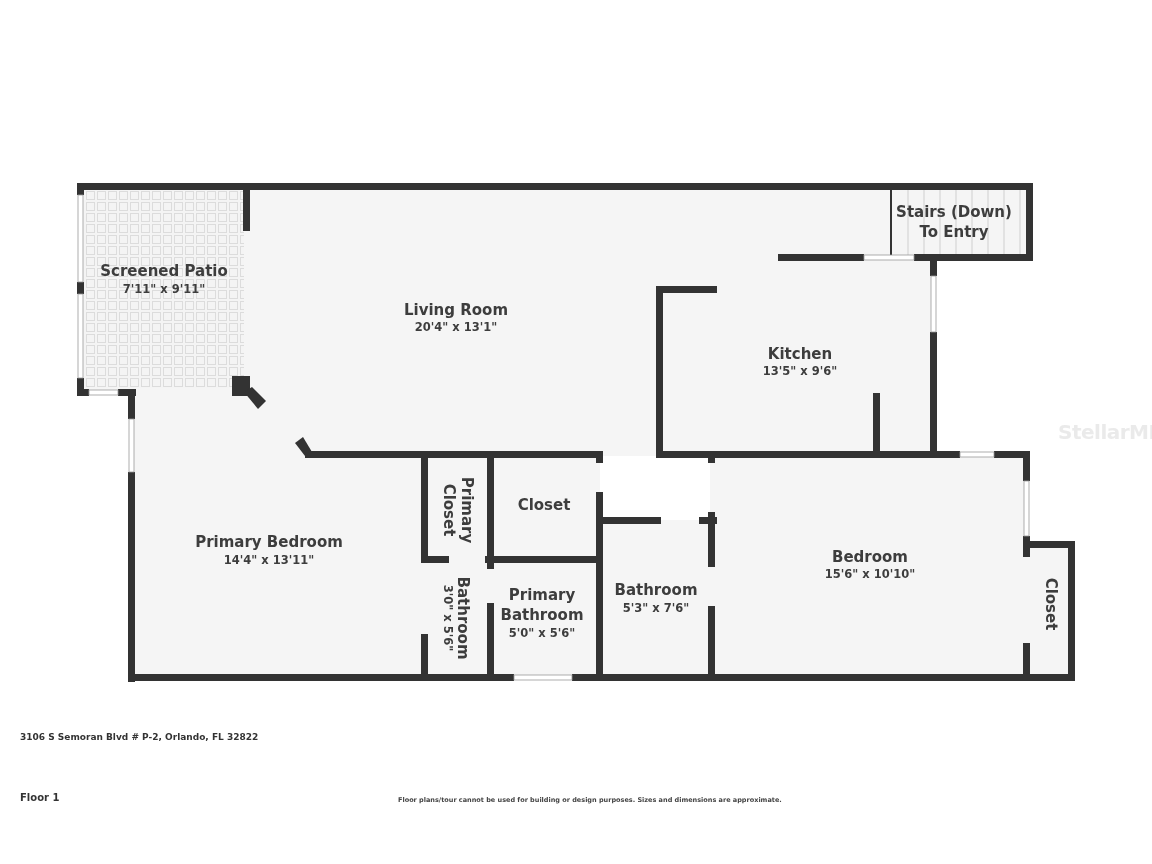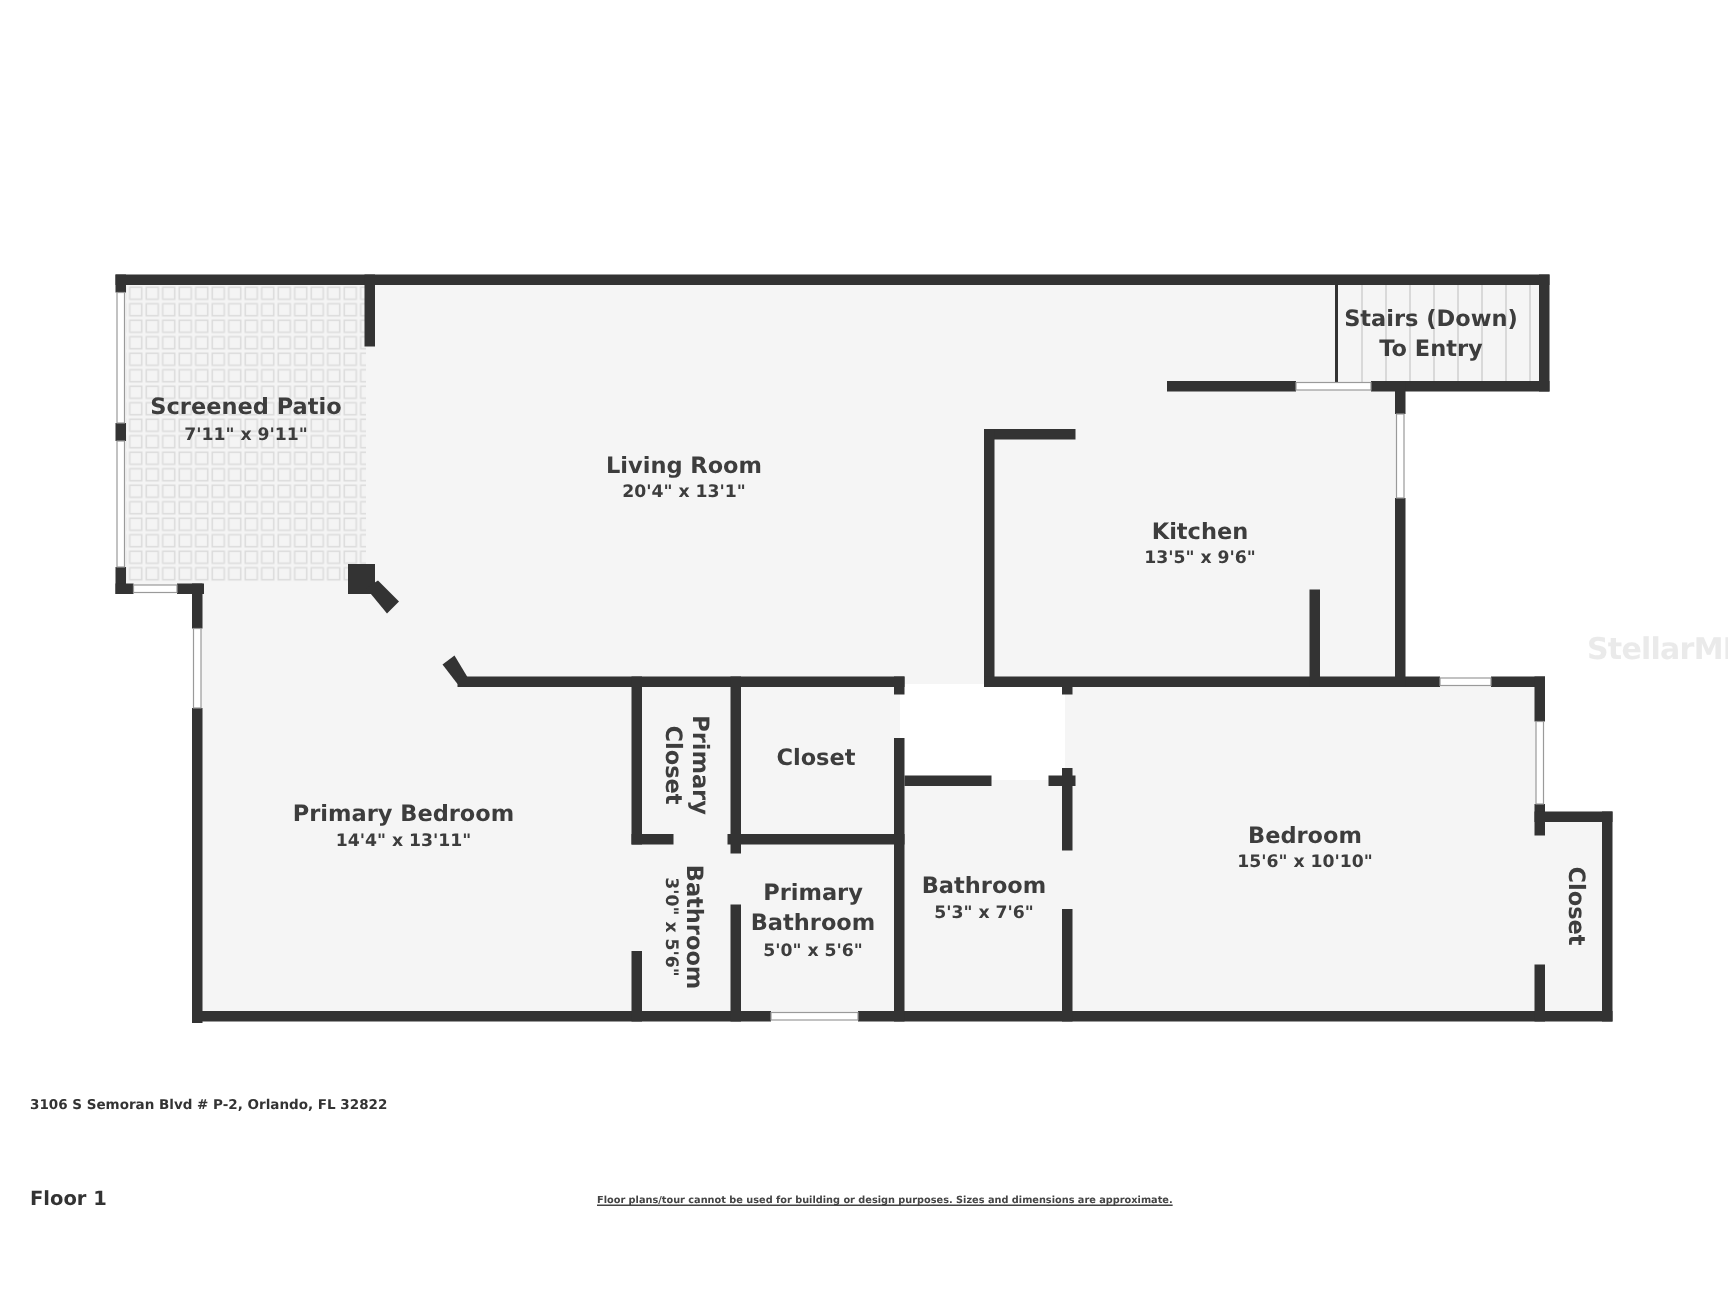--- a/index.html
+++ b/index.html
@@ -2,22 +2,22 @@
 <html><head>
 <meta charset="utf-8">
 <style>
   html, body { margin: 0; padding: 0; background: #ffffff; }
   body { width: 1152px; height: 864px; position: relative; overflow: hidden;
          font-family: "DejaVu Sans", "Liberation Sans", sans-serif; }
   #plan { position: absolute; left: 0; top: 0; }
   .room-name { font-weight: bold; fill: #3d3d3d; font-size: 15px; }
   .room-dim  { font-weight: bold; fill: #3d3d3d; font-size: 11.5px; }
   .footer-address { position: absolute; left: 20px; top: 732px; font-size: 9px; font-weight: bold; color: #333; }
-  .footer-floor   { position: absolute; left: 20px; top: 792px; font-size: 13px; font-weight: bold; color: #333; }
-  .footer-disclaimer { position: absolute; left: 398px; top: 796px; font-size: 6.5px; font-weight: bold; color: #444; text-decoration: underline; }
+  .footer-floor   { position: absolute; left: 20px; top: 792px; font-size: 10px; font-weight: bold; color: #333; }
+  .footer-disclaimer { position: absolute; left: 398px; top: 796px; font-size: 6.5px; font-weight: bold; color: #444; }
   .watermark { position: absolute; left: 1058px; top: 420px; font-size: 20px; font-weight: bold;
                color: rgba(230,230,230,0.85); letter-spacing: -0.5px; }
 </style>
 </head>
 <body>
 
 <svg id="plan" width="1152" height="864" viewBox="0 0 1152 864">
   <defs>
     <pattern id="tiles" x="85" y="190" width="11" height="11" patternUnits="userSpaceOnUse">
       <rect width="11" height="11" fill="#f4f4f4"></rect>

